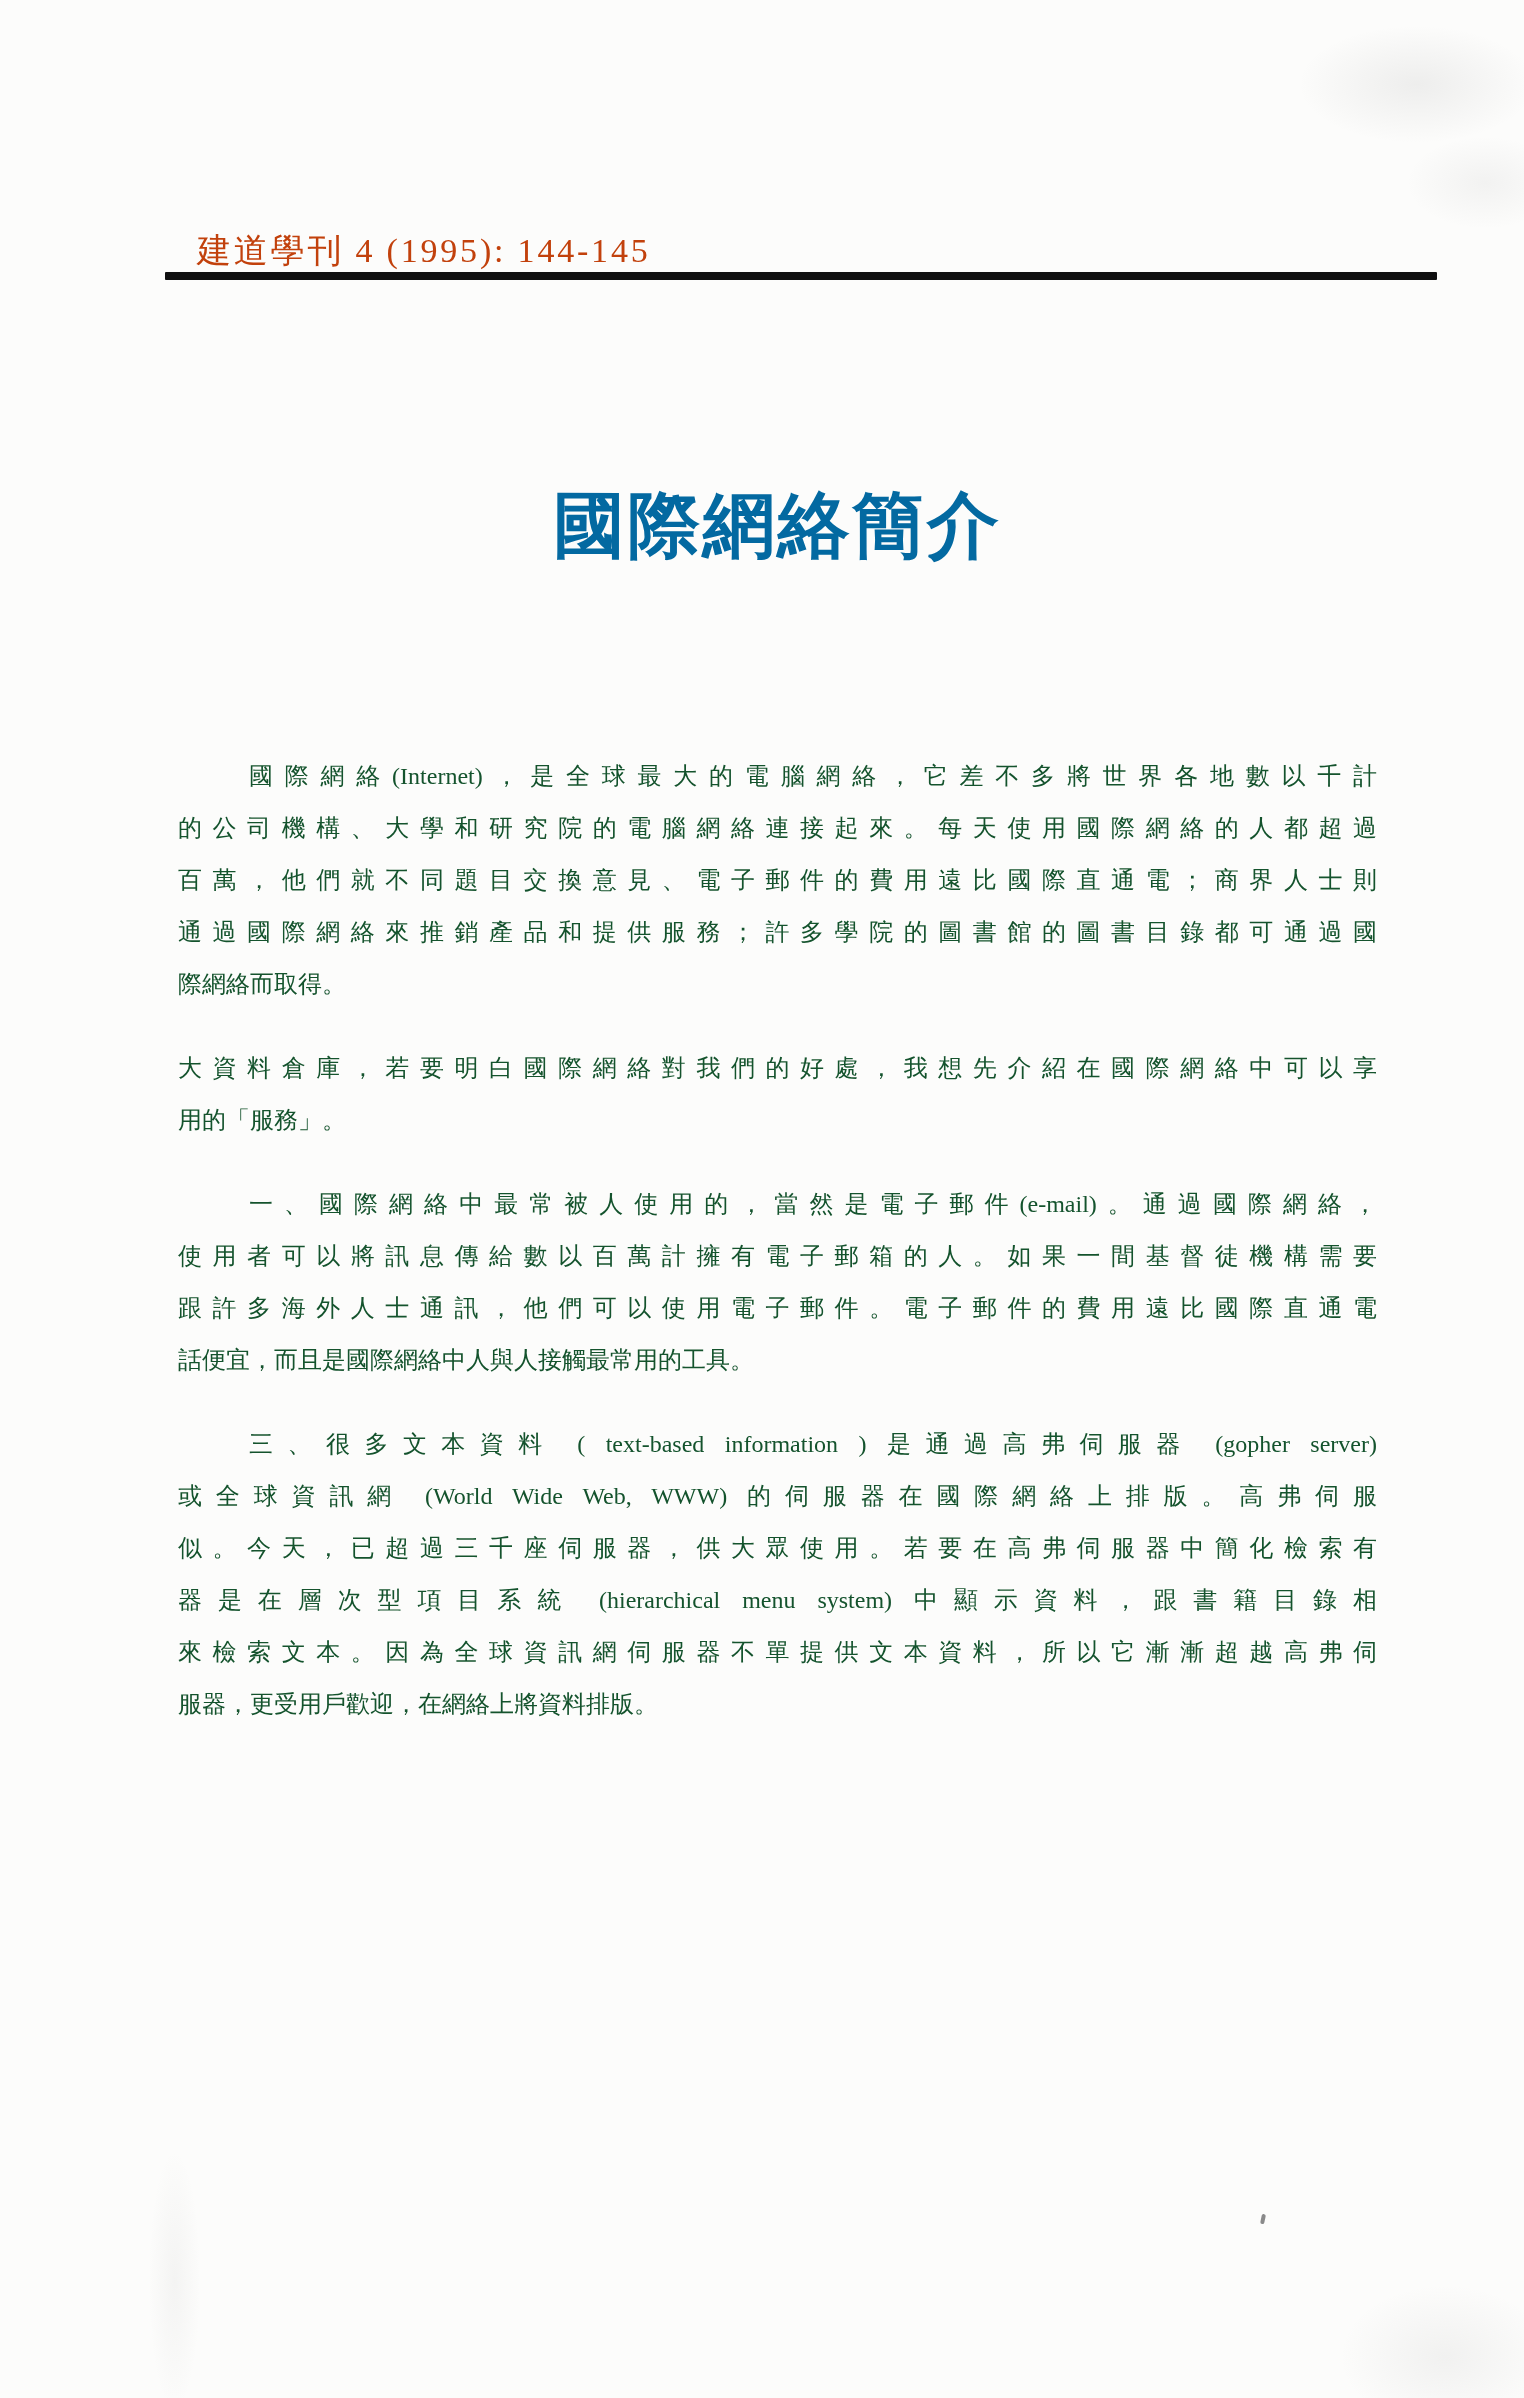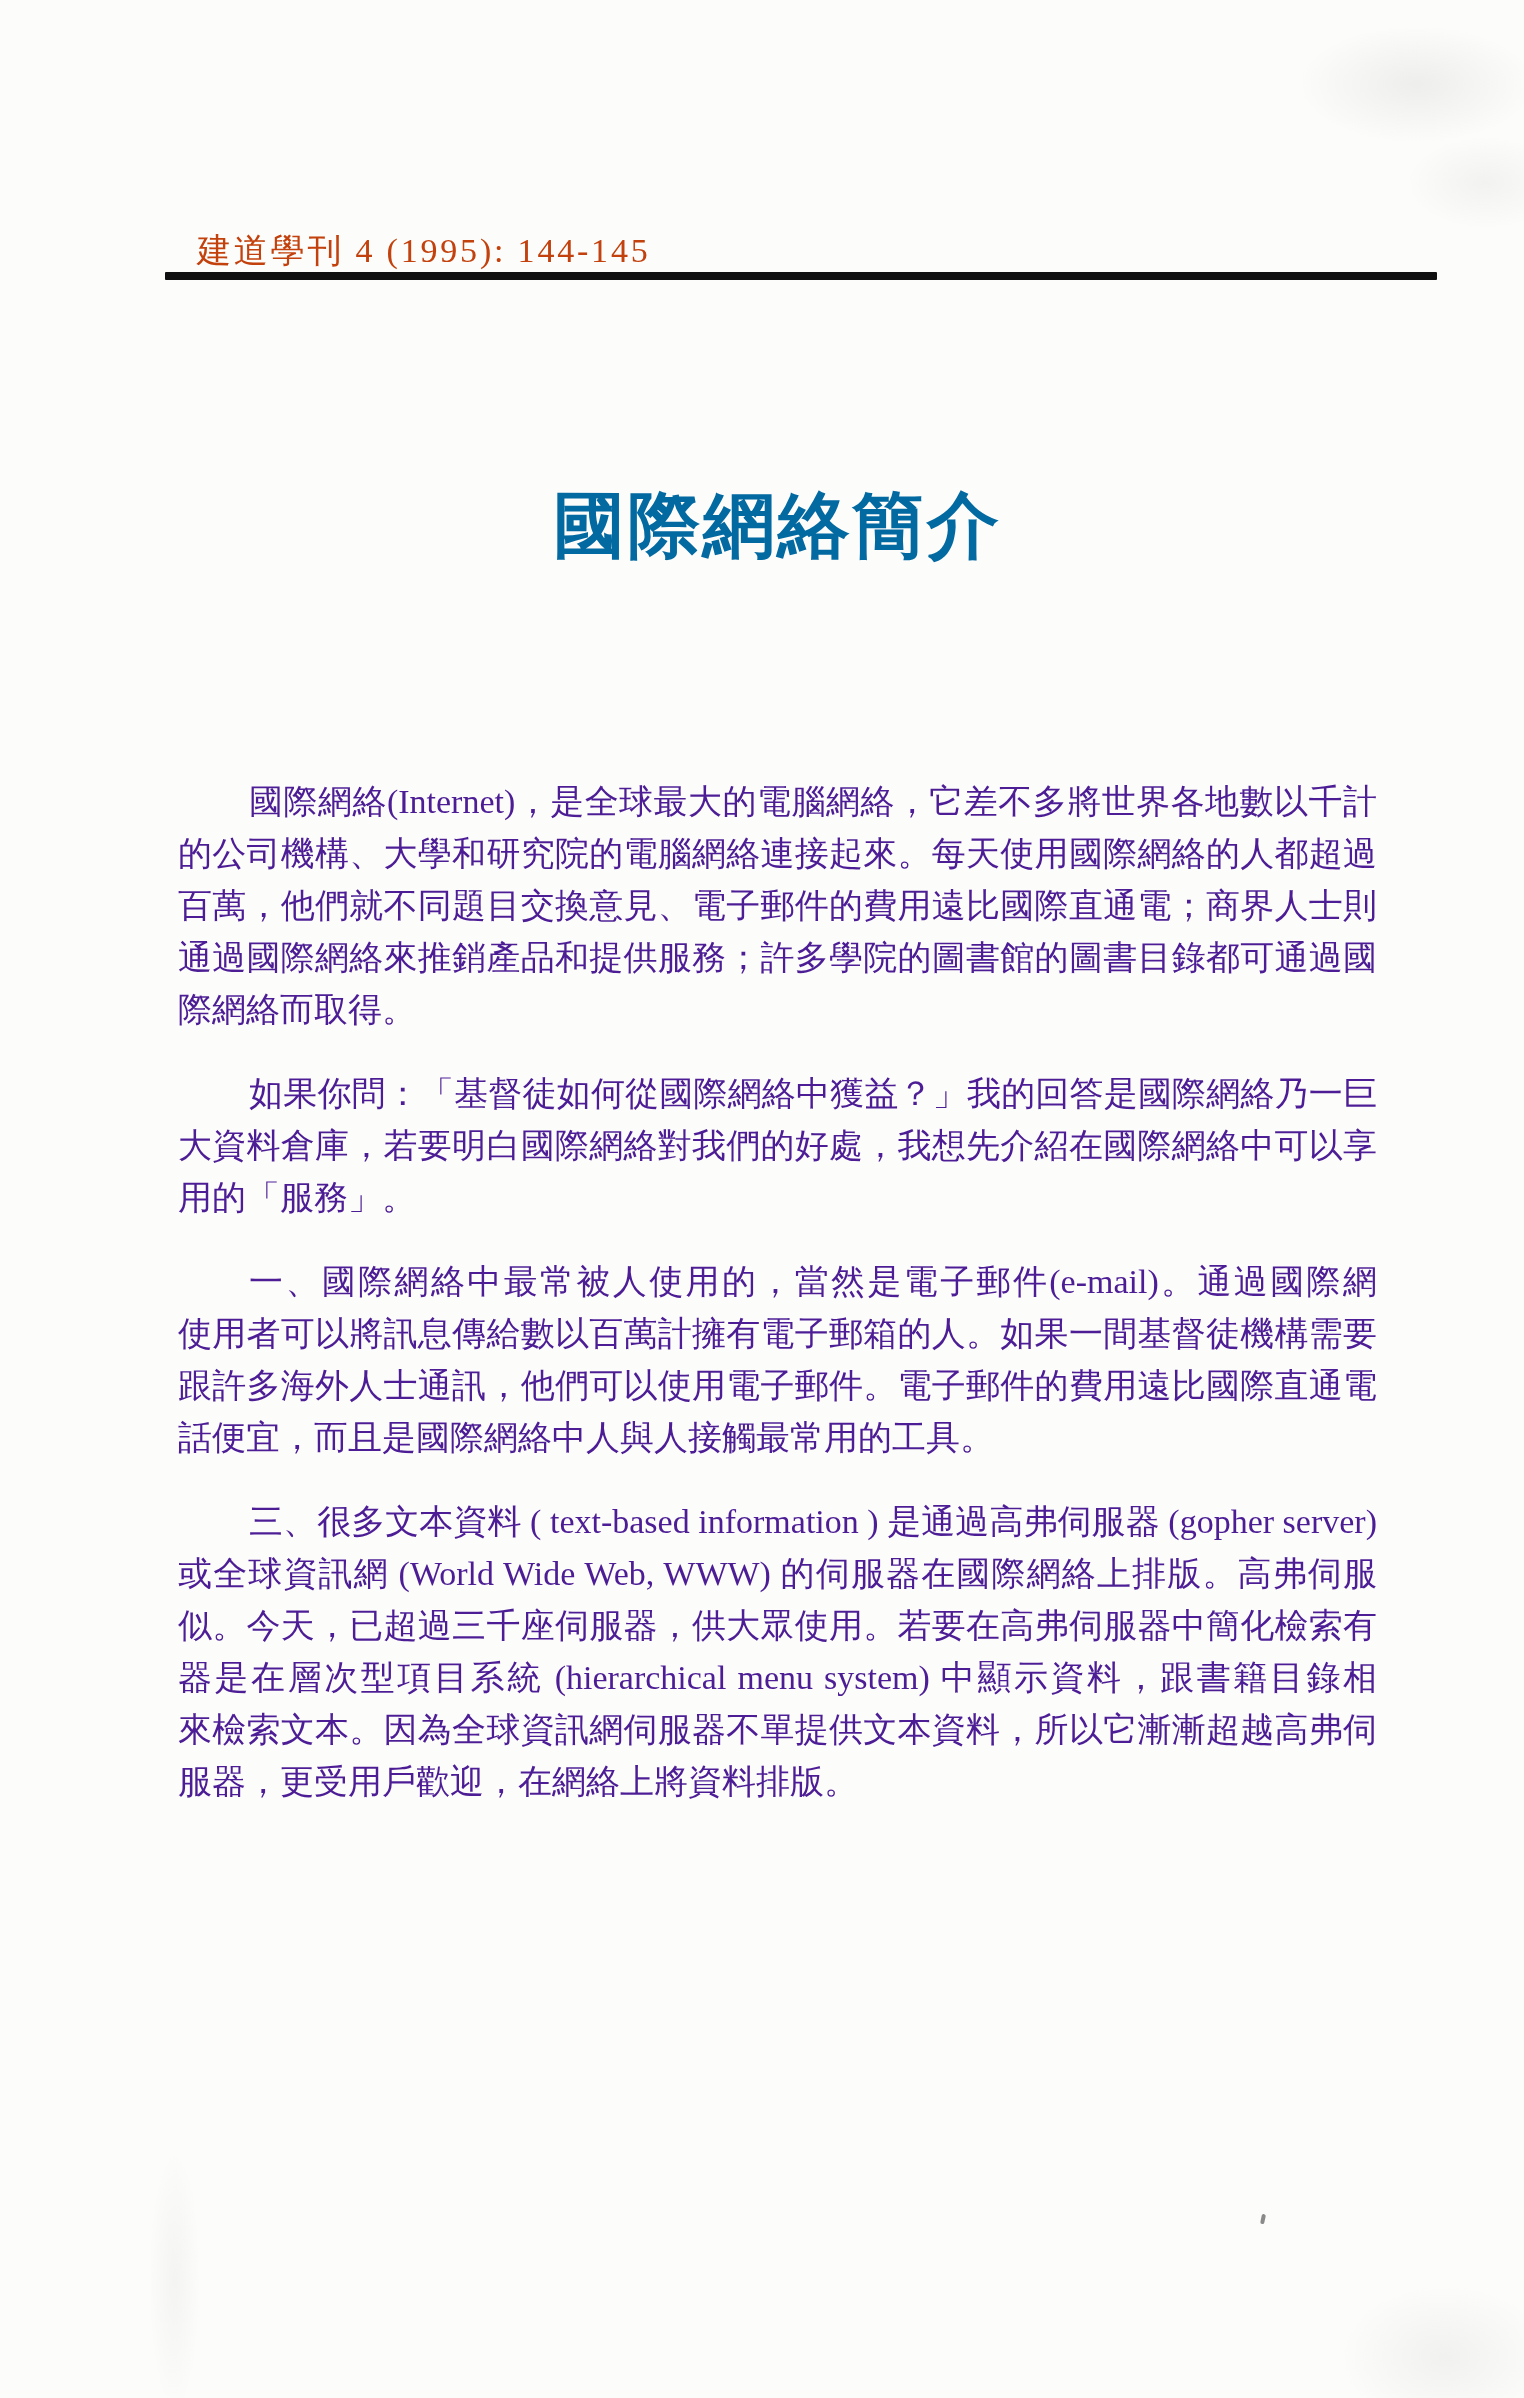--- a/index.html
+++ b/index.html
@@ -62,24 +62,23 @@
     font-size: 72px;
     letter-spacing: 2.8px;
     color: #0369a1;
     white-space: nowrap;
   }
   .article-body {
     position: absolute;
     left: 178px;
     top: 750px;
     width: 1199px;
-    font-size: 34px;
+    font-size: 24px;
     line-height: 52px;
-    color: #4c1d95;
-    margin-top: 26px;
+    color: #14532d;
   }
   .paragraph + .paragraph { margin-top: 32px; }
   .line {
     height: 52px;
     text-align: justify;
     text-align-last: justify;
     overflow: hidden;
   }
   .line.first { text-indent: 71px; }
   .line.last  { text-align-last: left; }
@@ -110,21 +109,20 @@
 
   <div class="article-body">
       <div class="paragraph">
         <div class="line first">國際網絡(Internet)，是全球最大的電腦網絡，它差不多將世界各地數以千計</div>
         <div class="line">的公司機構、大學和研究院的電腦網絡連接起來。每天使用國際網絡的人都超過</div>
         <div class="line">百萬，他們就不同題目交換意見、電子郵件的費用遠比國際直通電；商界人士則</div>
         <div class="line">通過國際網絡來推銷產品和提供服務；許多學院的圖書館的圖書目錄都可通過國</div>
         <div class="line last">際網絡而取得。</div>
       </div>
       <div class="paragraph">
-        <div class="line first">如果你問：「基督徒如何從國際網絡中獲益？」我的回答是國際網絡乃一巨</div>
         <div class="line">大資料倉庫，若要明白國際網絡對我們的好處，我想先介紹在國際網絡中可以享</div>
         <div class="line last">用的「服務」。</div>
       </div>
       <div class="paragraph">
         <div class="line first">一、國際網絡中最常被人使用的，當然是電子郵件(e-mail)。通過國際網絡，</div>
         <div class="line">使用者可以將訊息傳給數以百萬計擁有電子郵箱的人。如果一間基督徒機構需要</div>
         <div class="line">跟許多海外人士通訊，他們可以使用電子郵件。電子郵件的費用遠比國際直通電</div>
         <div class="line last">話便宜，而且是國際網絡中人與人接觸最常用的工具。</div>
       </div>
       <div class="paragraph">

